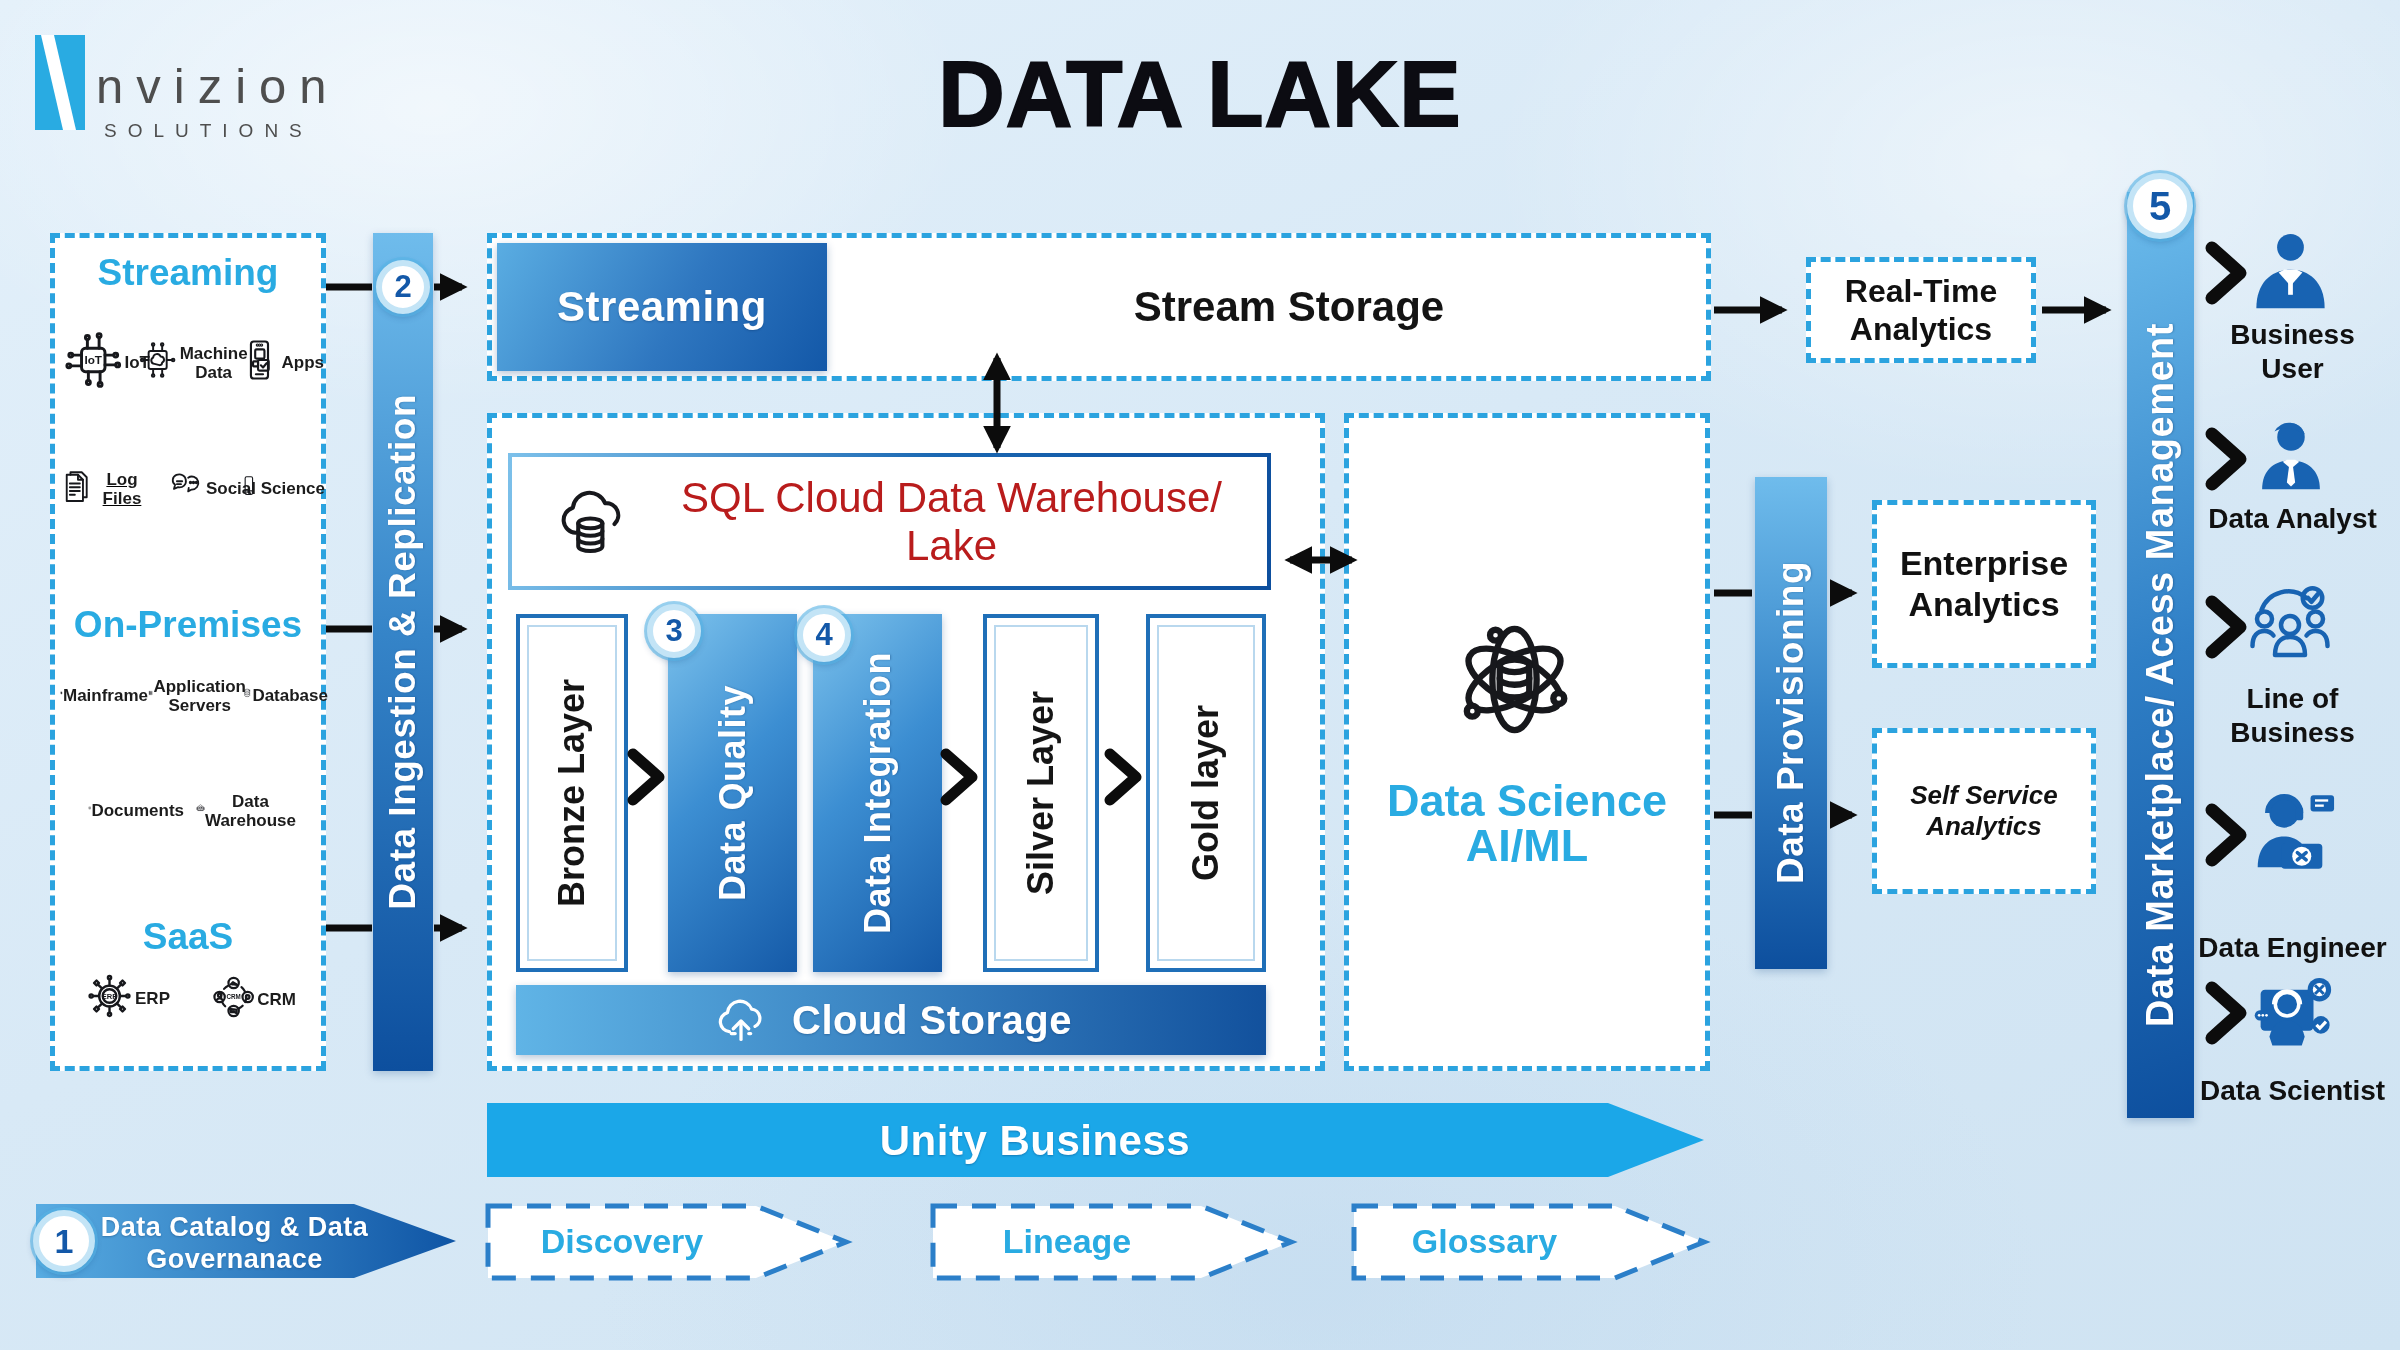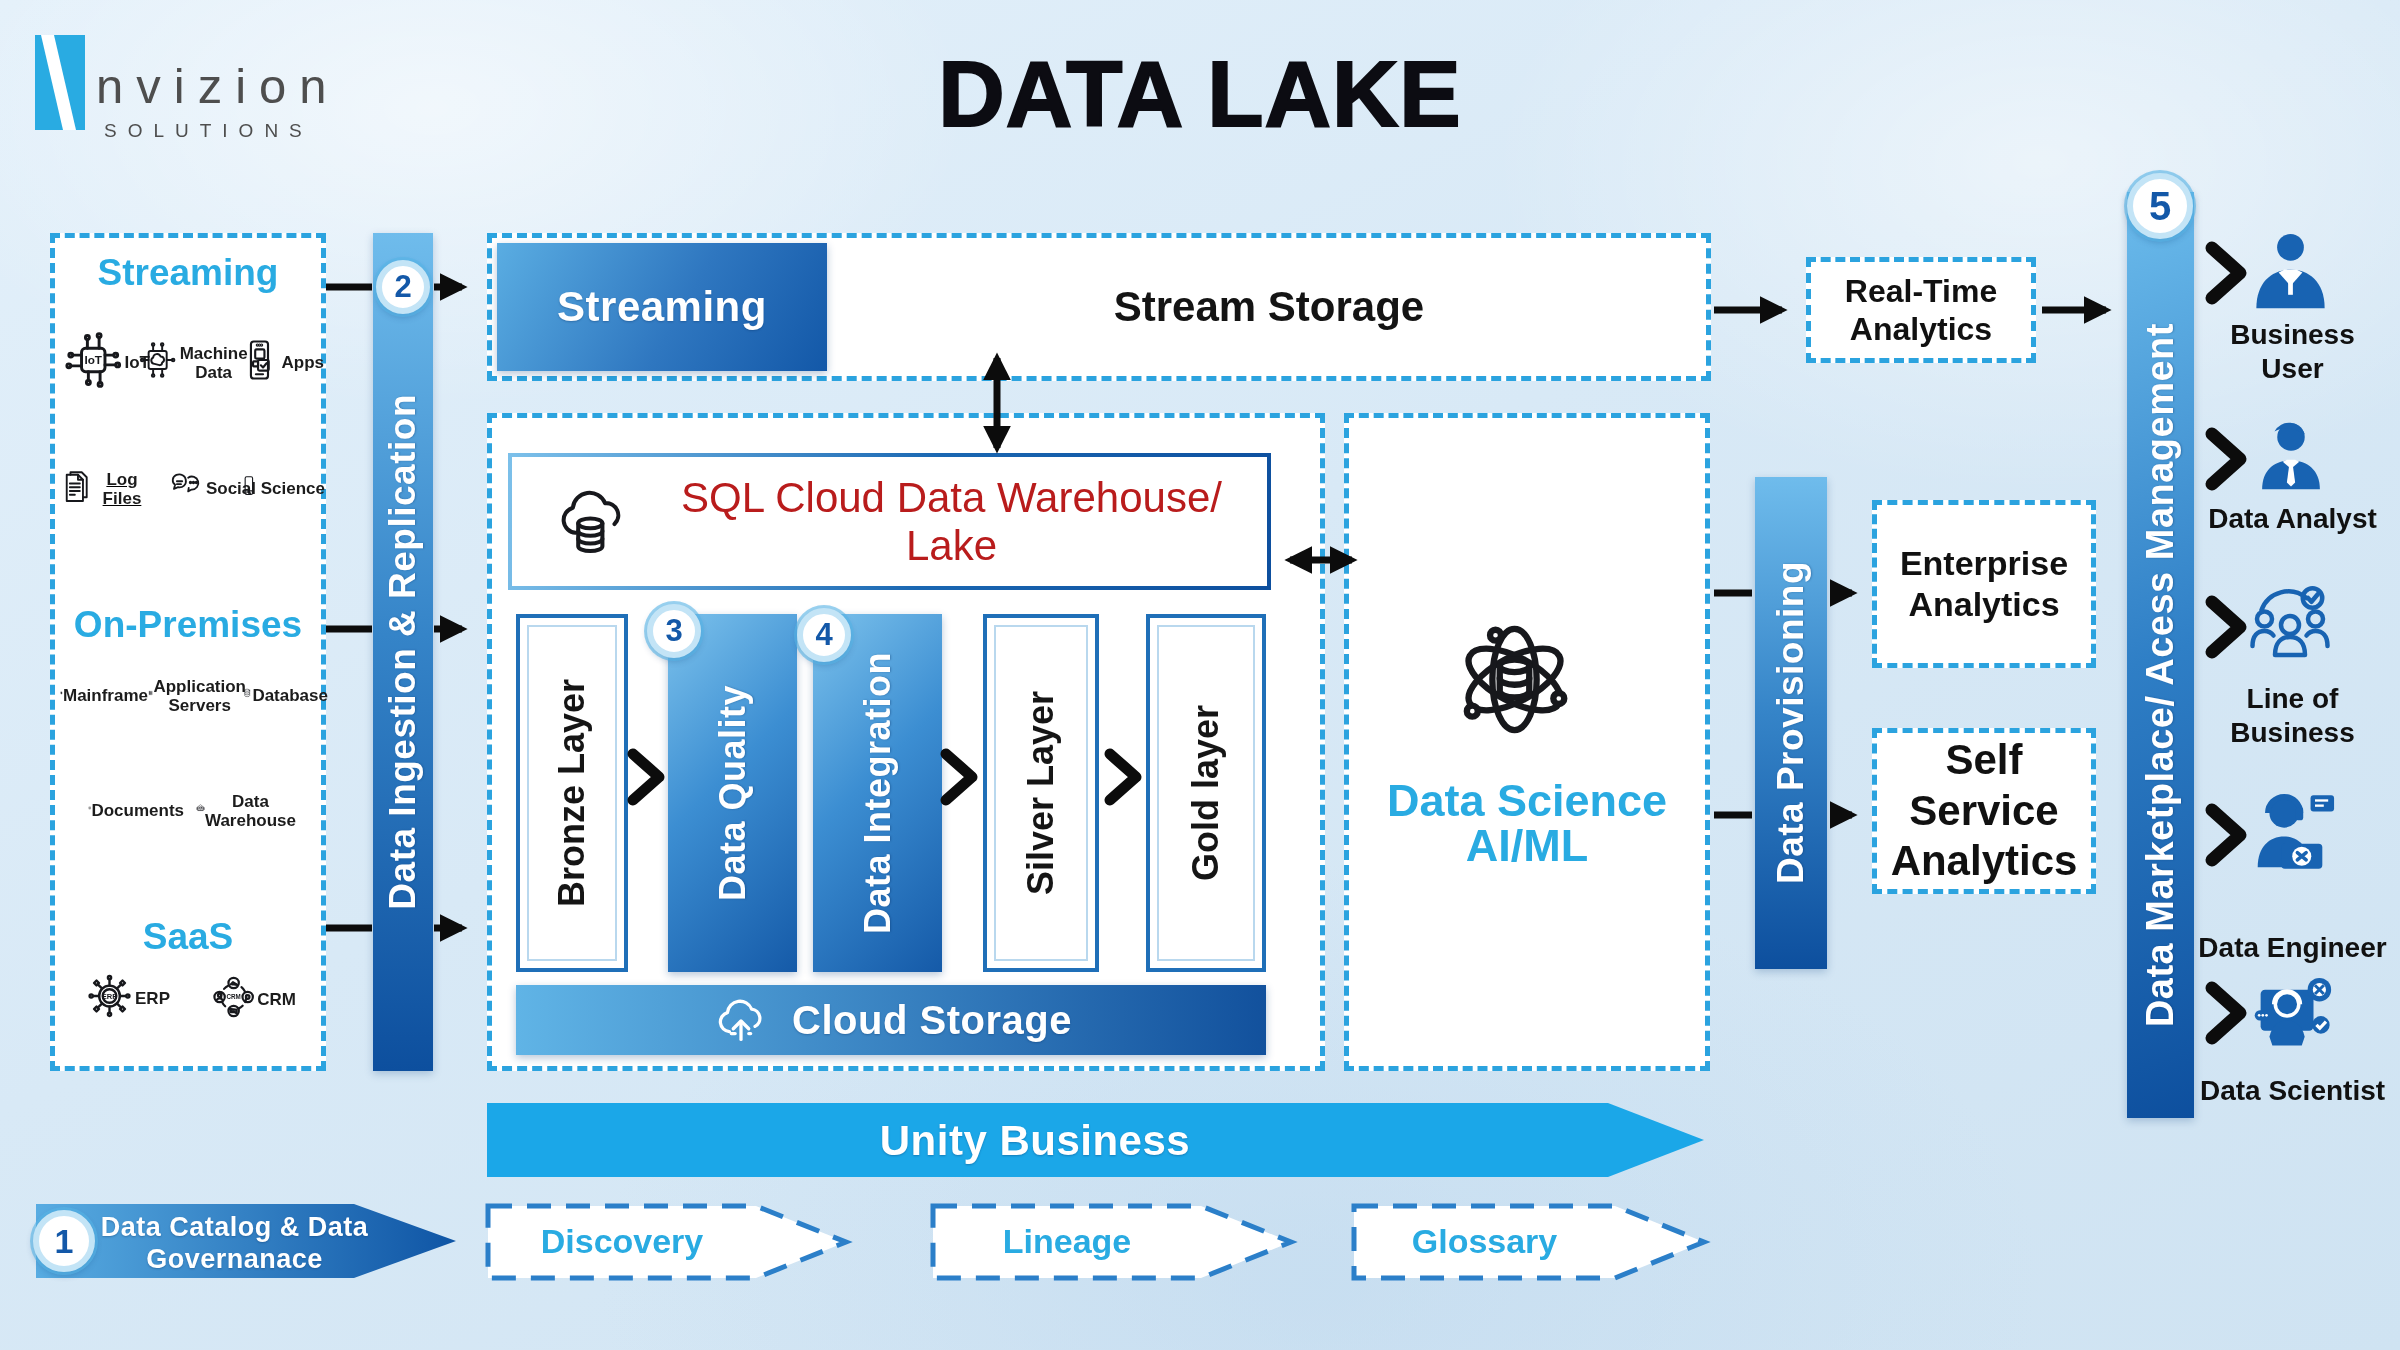--- a/index.html
+++ b/index.html
@@ -292,21 +292,21 @@
   </div>
 
   <div class="vbar flexc" style="left:373px;top:233px;width:60px;height:838px;">
     <span class="vtext barlabel" style="font-size:37px;">Data Ingestion &amp; Replication</span>
   </div>
 
   <div class="dashedbox" style="left:487px;top:233px;width:1224px;height:148px;"></div>
   <div class="abs flexc" style="left:497px;top:243px;width:330px;height:128px;background:linear-gradient(120deg,#5aade2 0%,#2f77c0 55%,#1358a8 100%);box-shadow:0 3px 8px rgba(20,70,130,.3);">
     <span class="barlabel" style="font-size:42px;">Streaming</span>
   </div>
-  <div class="abs flexc" style="left:827px;top:233px;width:884px;height:148px;font-size:42px;font-weight:bold;color:#141414;">Stream Storage</div>
+  <div class="abs flexc" style="left:827px;top:233px;width:884px;height:148px;font-size:42px;font-weight:bold;color:#141414;padding-left:20px;">Stream Storage</div>
 
   <div class="dashedbox flexc" style="left:1806px;top:257px;width:230px;height:106px;">
     <div class="ptxt" style="position:static;width:190px;font-size:32px;font-weight:600;">Real-Time Analytics</div>
   </div>
 
   <div class="dashedbox" style="left:487px;top:413px;width:838px;height:658px;"></div>
 
   <div class="abs" style="left:508px;top:453px;width:763px;height:137px;background:#fff;border:4px solid;border-image:linear-gradient(100deg,#7cc0ea,#1a67b2 55%,#0d4f9e) 1;box-sizing:border-box;display:flex;align-items:center;">
     <svg style="margin-left:38px;flex:none;" width="86" height="86" viewBox="0 0 64 64">
       <g class="sr">
@@ -365,21 +365,21 @@
   <div class="heading" style="left:1344px;top:820px;width:366px;font-size:45px;">AI/ML</div>
 
   <div class="vbar flexc" style="left:1755px;top:477px;width:72px;height:492px;">
     <span class="vtext barlabel" style="font-size:37px;">Data Provisioning</span>
   </div>
 
   <div class="dashedbox flexc" style="left:1872px;top:500px;width:224px;height:168px;">
     <div class="ptxt" style="position:static;width:190px;font-size:34px;font-weight:600;">Enterprise Analytics</div>
   </div>
   <div class="dashedbox flexc" style="left:1872px;top:728px;width:224px;height:166px;">
-    <div class="ptxt" style="position:static;width:200px;font-size:42px;font-weight:600;">Self Service Analytics</div>
+    <div class="ptxt" style="position:static;width:200px;font-size:26px;font-weight:600;font-style:italic;">Self Service Analytics</div>
   </div>
 
   <div class="vbar flexc" style="left:2127px;top:192px;width:67px;height:926px;background:linear-gradient(160deg,#6cbcec 0%,#2f7fc6 50%,#0d4f9e 100%);">
     <span class="vtext barlabel" style="font-size:38px;margin-top:40px;">Data Marketplace/ Acess Management</span>
   </div>
 
   <svg class="abs" style="left:2243px;top:228px;" width="95" height="95" viewBox="0 0 64 64">
     <g fill="#1863B2">
         <circle cx="32" cy="13" r="9"></circle>
     <path d="M9,54 c0,-18 11,-26 23,-26 c12,0 23,8 23,26 z"></path>

